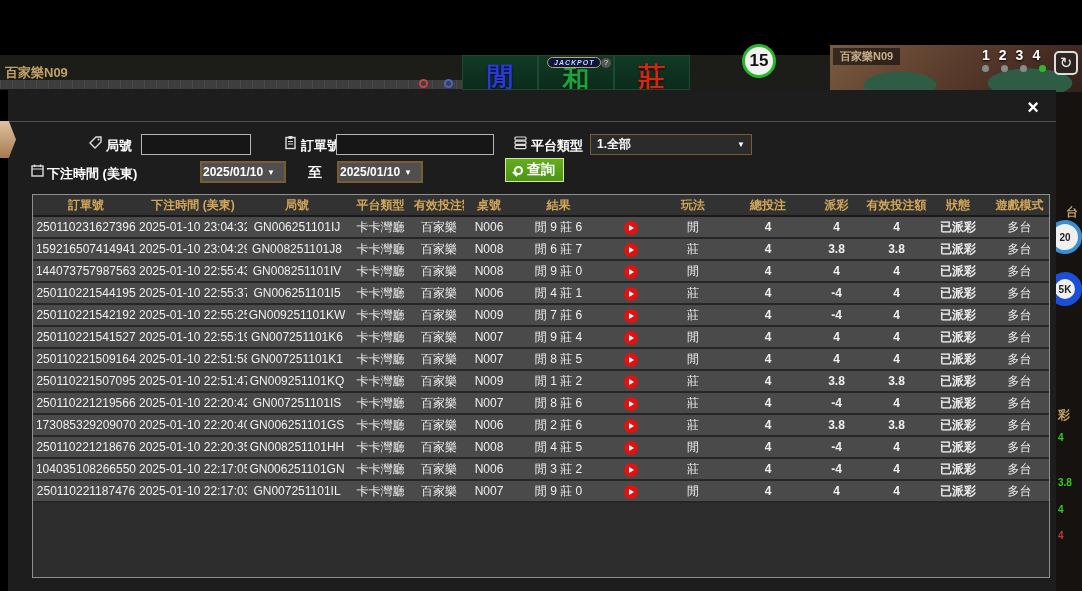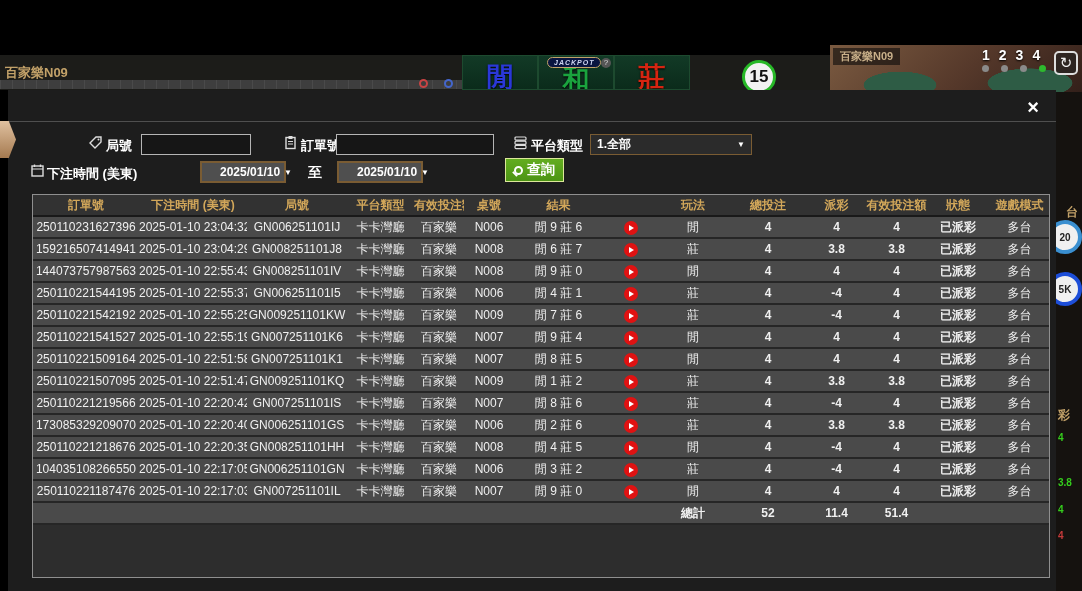--- a/index.html
+++ b/index.html
@@ -22,21 +22,21 @@
     border:1px solid #1d4a2f;display:flex;align-items:flex-start;justify-content:center;}
   .zone .big{font-size:27px;font-weight:bold;line-height:1;margin-top:8px;text-shadow:0 1px 2px #000;}
   .zone-player .big{color:#2a38d8;}
   .zone-tie .big{color:#1aa33e;margin-top:11px;}
   .zone-banker .big{color:#d62511;}
   .jackpot-pill{position:absolute;top:1px;left:8px;border:1px solid #c3a269;border-radius:8px;
     background:#0a1540;color:#cdd4ef;font-size:7px;font-style:italic;font-weight:bold;
     padding:1px 6px;letter-spacing:1px;}
   .help-dot{position:absolute;top:2px;right:2px;width:10px;height:10px;border-radius:50%;
     background:#555;color:#ddd;font-size:8px;line-height:10px;text-align:center;}
-  .timer{position:absolute;left:742px;top:60px;width:34px;height:34px;border-radius:50%;
+  .timer{position:absolute;left:742px;top:44px;width:34px;height:34px;border-radius:50%;
     background:#f2f2f2;border:3px solid #27b827;color:#111;font-size:17px;font-weight:bold;
     display:flex;align-items:center;justify-content:center;}
 
   
   .video-panel{position:absolute;left:830px;top:45px;width:252px;height:47px;overflow:hidden;
     background:
       radial-gradient(60px 22px at 70px 40px,#2e5c45 0 60%,transparent 61%),
       radial-gradient(70px 24px at 200px 38px,#2e5c45 0 60%,transparent 61%),
       linear-gradient(135deg,#7a5a40,#55382a 55%,#33201a);}
   .video-title{position:absolute;left:3px;top:3px;background:rgba(10,10,10,.6);color:#c9b08a;
@@ -50,21 +50,21 @@
   .refresh-btn{position:absolute;right:4px;top:6px;width:24px;height:24px;border:2px solid #ddd;
     border-radius:5px;background:rgba(35,35,35,.6);color:#eee;font-size:15px;line-height:20px;
     text-align:center;cursor:pointer;}
 
   
   .sliver{position:absolute;left:1056px;top:92px;width:26px;height:499px;background:#15120f;overflow:hidden;}
   .sliver .gold{position:absolute;left:10px;color:#c3a269;font-weight:bold;font-size:12px;}
   .chip{position:absolute;left:-8px;width:34px;height:34px;border-radius:50%;background:#f0f0f0;
     color:#222;font-size:10px;font-weight:bold;display:flex;align-items:center;justify-content:center;}
   .chip.c20{border:4px solid #3a8fd0;top:128px;}
-  .chip.c5k{border:4px solid #1d4ed8;top:180px;text-align:center;}
+  .chip.c5k{border:7px solid #1d4ed8;top:180px;text-align:center;}
   .frag{position:absolute;left:2px;font-size:10px;font-weight:bold;}
 
   
   .side-tab{position:absolute;left:0;top:121px;width:16px;height:37px;z-index:30;
     background:linear-gradient(180deg,#e0c1a0,#a57a50);
     clip-path:polygon(0 0,55% 0,100% 50%,55% 100%,0 100%);}
 
   
   .modal{position:absolute;left:8px;top:90px;width:1048px;height:501px;background:#1d1d1d;z-index:20;}
   .modal-close{position:absolute;top:6px;right:12px;width:22px;height:22px;color:#fff;font-size:20px;
@@ -73,21 +73,21 @@
 
   .flabel{position:absolute;color:#fff;font-size:13px;font-weight:bold;white-space:nowrap;}
   .ficon{position:absolute;width:15px;height:15px;}
   .ficon svg{display:block;}
   .tinput{position:absolute;height:21px;background:#161616;border:1px solid #b5b5b5;color:#fff;
     font-size:12px;padding:0 4px;outline:none;}
   .selectbox{position:absolute;height:21px;background:#2b2b2b;border:1px solid #7a5c33;color:#fff;
     font-size:12px;font-weight:bold;display:flex;align-items:center;padding:0 6px;cursor:pointer;}
   .selectbox .caret{margin-left:auto;font-size:8px;color:#fff;}
   .datebox{position:absolute;height:22px;background:#4f4f4f;border:2px solid #7a5c33;color:#fff;
-    font-size:12px;font-weight:bold;display:flex;align-items:center;gap:4px;padding:0 18px;cursor:pointer;}
+    font-size:12px;font-weight:bold;display:flex;align-items:center;gap:4px;padding:0 1px;cursor:pointer;}
   .datebox .caret{font-size:8px;}
   .search-btn{position:absolute;height:24px;background:linear-gradient(#63ad20,#4c9414);
     border:1px solid #dde79a;color:#fff;font-size:14px;font-weight:bold;display:flex;
     align-items:center;gap:4px;padding:0 8px;cursor:pointer;}
   .mag{position:relative;width:9px;height:9px;border:2px solid #fff;border-radius:50%;display:inline-block;}
   .mag::after{content:'';position:absolute;width:6px;height:2px;background:#fff;left:-4px;bottom:-2px;
     transform:rotate(45deg);}
 
   
   .table-wrap{position:absolute;left:24px;top:104px;width:1018px;height:384px;background:#2d2d2d;
@@ -497,33 +497,17 @@
               <td><span class="play-btn">
                   <span class="tri"></span>
                 </span></td>
               <td>閒</td>
               <td class="num">4</td>
               <td class="pos">4</td>
               <td class="num">4</td>
               <td class="status">已派彩</td>
               <td>多台</td>
             </tr>
-            <tr>
-              <td></td>
-              <td></td>
-              <td></td>
-              <td></td>
-              <td></td>
-              <td></td>
-              <td></td>
-              <td></td>
-              <td class="sum">總計</td>
-              <td class="sum">52</td>
-              <td class="sum">11.4</td>
-              <td class="sum">51.4</td>
-              <td></td>
-              <td></td>
-            </tr>
           </tbody>
       </table>
     </div>
   </div>
 </div>
 
 </body></html>

